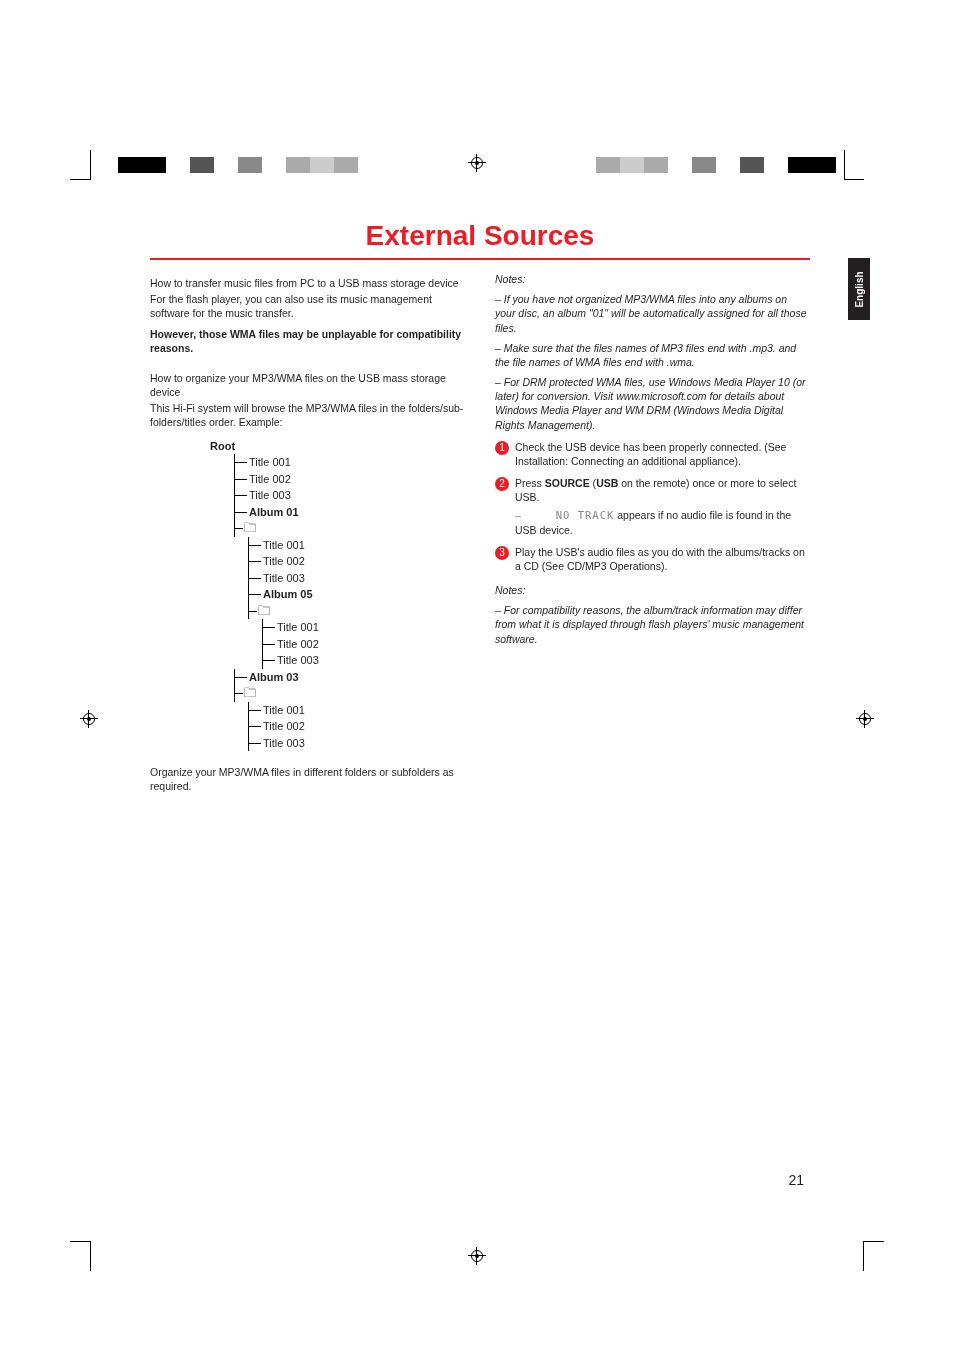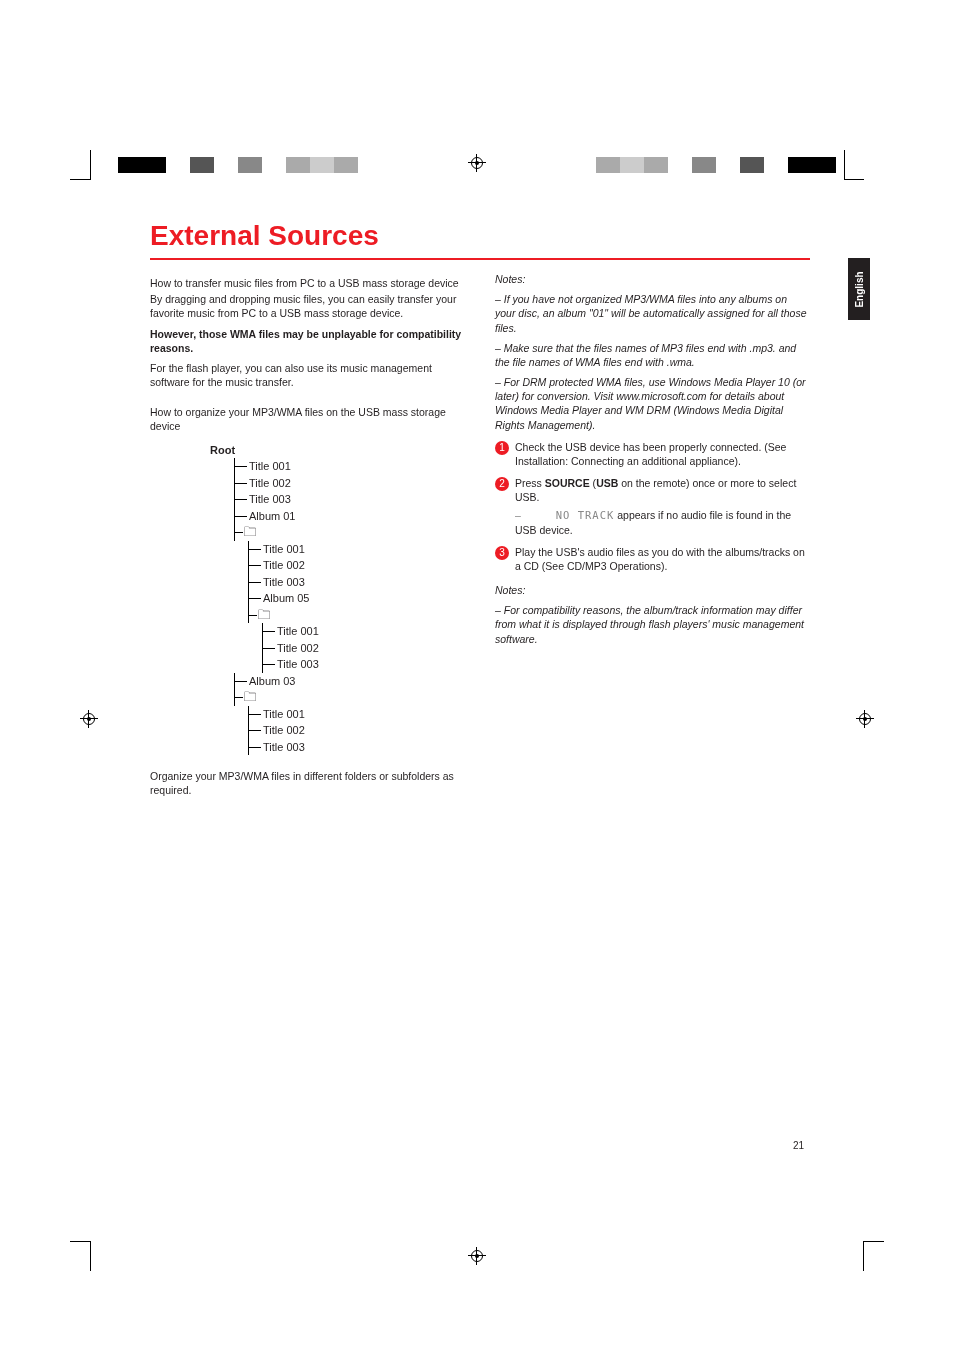--- a/index.html
+++ b/index.html
@@ -52,21 +52,21 @@
     position: absolute;
     left: 150px;
     top: 220px;
     width: 660px;
   }
 
   .page-title {
     font-size: 28px;
     font-weight: bold;
     color: #ed1c24;
-    text-align: left;
+    text-align: center;
     margin-bottom: 6px;
   }
   .rule { height: 2px; background: #ed1c24; margin-bottom: 12px; }
 
   .cols { display: flex; gap: 30px; }
   .col { flex: 1; font-size: 10.5px; line-height: 1.35; }
   .col p { margin-bottom: 6px; }
   .col b { font-weight: bold; }
   .col .heading { font-weight: normal; margin-top: 4px; margin-bottom: 2px; }
   .ital { font-style: italic; }
@@ -81,21 +81,21 @@
   .root-label { font-weight: bold; }
   .branch { border-left: 1px solid #000; margin-left: 24px; }
   .branch > div { position: relative; padding-left: 14px; }
   .branch > div::before {
     content: "";
     position: absolute;
     left: 0; top: 8px;
     width: 12px; height: 1px;
     background: #000;
   }
-  .album-label { font-weight: normal; }
+  .album-label { font-weight: bold; }
   .sub-branch { border-left: 1px solid #000; margin-left: 38px; }
   .sub-branch > div { position: relative; padding-left: 14px; }
   .sub-branch > div::before {
     content: "";
     position: absolute;
     left: 0; top: 8px;
     width: 12px; height: 1px;
     background: #000;
   }
   .folder-icon {
@@ -146,22 +146,22 @@
     justify-content: center;
   }
   .lang-tab span {
     transform: rotate(-90deg);
     white-space: nowrap;
   }
 
   .pagenum {
     position: absolute;
     right: 150px;
-    top: 1140px;
-    font-size: 10px;
+    top: 1172px;
+    font-size: 14px;
   }
 </style>
 </head>
 <body>
 
 <div class="reg-bar-top">
   <div class="cmark tl"></div>
   <div class="grad-left">
     <div class="grad-block" style="background:#000"></div>
     <div class="grad-block" style="background:#000"></div>
@@ -217,25 +217,25 @@
 
 <div class="page">
 
   <div class="page-title">External Sources</div>
   <div class="rule"></div>
 
   <div class="cols">
 
     <div class="col">
       <p class="heading">How to transfer music files from PC to a USB mass storage device</p>
-      <p>By dragging and dropping music files, you can easily transfer your favorite music from PC to a USB mass storage device.</p>
+      <p>For the flash player, you can also use its music management software for the music transfer.</p>
       <p><b>However, those WMA files may be unplayable for compatibility reasons.</b></p>
-      <p>For the flash player, you can also use its music management software for the music transfer.</p>
 
       <p class="heading" style="margin-top:16px;">How to organize your MP3/WMA files on the USB mass storage device</p>
+      <p>This Hi-Fi system will browse the MP3/WMA files in the folders/sub-folders/titles order. Example:</p>
 
       <div class="tree">
         <div class="root-label">Root</div>
         <div class="branch">
           <div>Title 001</div>
           <div>Title 002</div>
           <div>Title 003</div>
 
           <div><span class="album-label">Album 01</span></div>
           <div class="foldrow"><span class="folder-icon">🗀</span></div>

